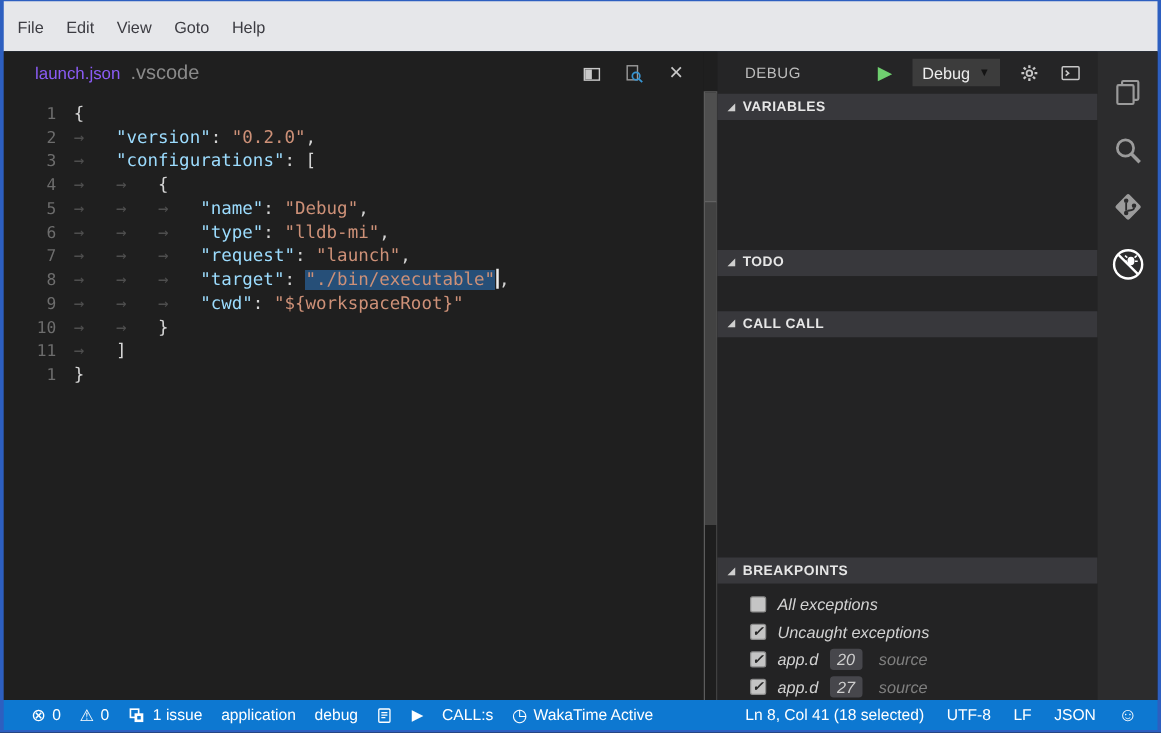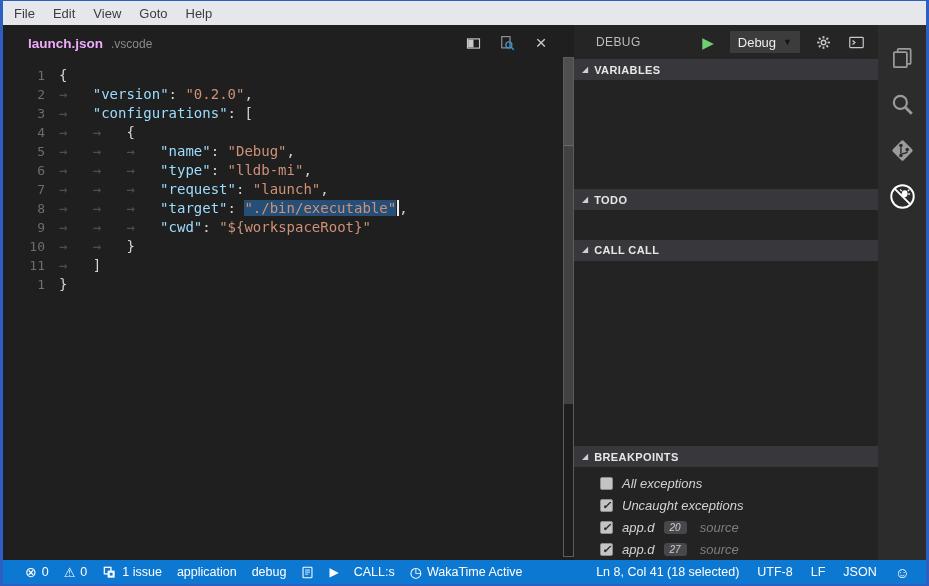--- a/index.html
+++ b/index.html
@@ -1,30 +1,30 @@
 <!DOCTYPE html>
 <html><head>
 <meta charset="utf-8">
 <style>
   * { margin:0; padding:0; box-sizing:border-box; }
   html,body { width:929px; height:586px; overflow:hidden; background:#2d5fc0;
               font-family:"Liberation Sans", sans-serif; }
   .window { width:929px; height:586px; background:#2d5fc0; padding:1px 3px 2px 3px;
             display:flex; flex-direction:column; }
   
-  .menubar { height:24px; background:#e6e7ea; display:flex; align-items:center;
+  .menubar { height:40px; background:#e6e7ea; display:flex; align-items:center;
              padding-left:2px; flex:none; }
   .menu-item { font-size:13px; color:#3c3c42; padding:0 9px; line-height:25px; cursor:default; }
   
   .main { flex:1; display:flex; background:#1f1f1f; overflow:hidden; }
   .editor-col { width:560px; flex:none; display:flex; flex-direction:column; background:#1f1f1f; }
   .tabbar { height:36px; flex:none; display:flex; align-items:center; padding:0 12px 0 25px; }
   .tab-title { display:flex; align-items:baseline; }
-  .tab-filename { color:#f0abfc; font-size:13.5px;font-weight:bold; }
-  .tab-folder { color:#8a8a8a; font-size:12px; margin-left:8px; }
+  .tab-filename { color:#8b5cf6; font-size:13.5px; }
+  .tab-folder { color:#8a8a8a; font-size:16px; margin-left:8px; }
   .tab-actions { margin-left:auto; display:flex; align-items:center; gap:14px; }
   .tab-actions .ticon { width:20px; height:20px; display:flex; align-items:center;
                         justify-content:center; color:#c8c8c8; }
   .close-x { font-size:19px; color:#c8c8c8; line-height:18px; }
   
   .code { flex:1; padding-top:5px; font-family:"DejaVu Sans Mono", monospace;
           font-size:14px; line-height:19px; overflow:hidden; }
   .code-line { display:flex; height:19px; }
   .ln { width:42px; flex:none; text-align:right; padding-right:0; color:#6d6d6d;
         font-size:13px; }
@@ -59,21 +59,21 @@
   .sec-body { background:#232324; }
   .body-variables { height:112px; }
   .body-watch { height:30px; }
   .body-callstack { height:190px; }
   .body-breakpoints { flex:1; padding-top:5px; }
   .bp-row { height:22px; display:flex; align-items:center; padding-left:26px; gap:9px;font-style:italic; }
   .cb { width:13px; height:13px; flex:none; background:#c4c4c4; border:1px solid #8d8d8d;
         border-radius:2px; display:flex; align-items:center; justify-content:center;
         font-size:11px; color:#2a2a2a; font-weight:bold; }
   .bp-label { color:#d2d2d2; font-size:13px; }
-  .bp-badge { background:#47474c; color:#cfcfcf; font-size:10px; border-radius:3px;
+  .bp-badge { background:#47474c; color:#cfcfcf; font-size:13px; border-radius:3px;
               padding:1px 6px; }
   .bp-detail { color:#7f7f7f; font-size:13px; margin-left:4px; }
   
   .activitybar { width:48px; flex:none; background:#2c2c2d; display:flex; flex-direction:column;
                  align-items:center; padding-top:12px; }
   .act-item { width:48px; height:46px; display:flex; align-items:center; justify-content:center;
               color:#9b9b9b; }
   .act-item.active { color:#ffffff; }
   
   .statusbar { height:24px; flex:none; background:#0d78d1; display:flex; align-items:center;

